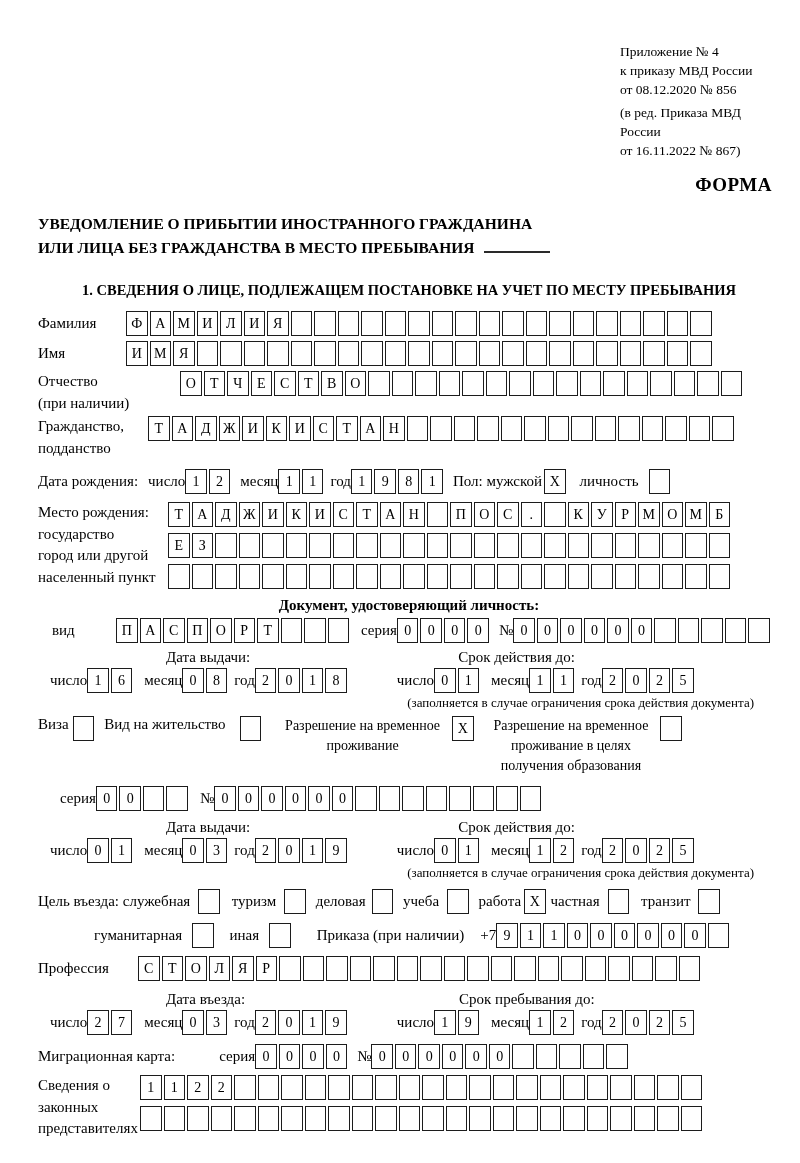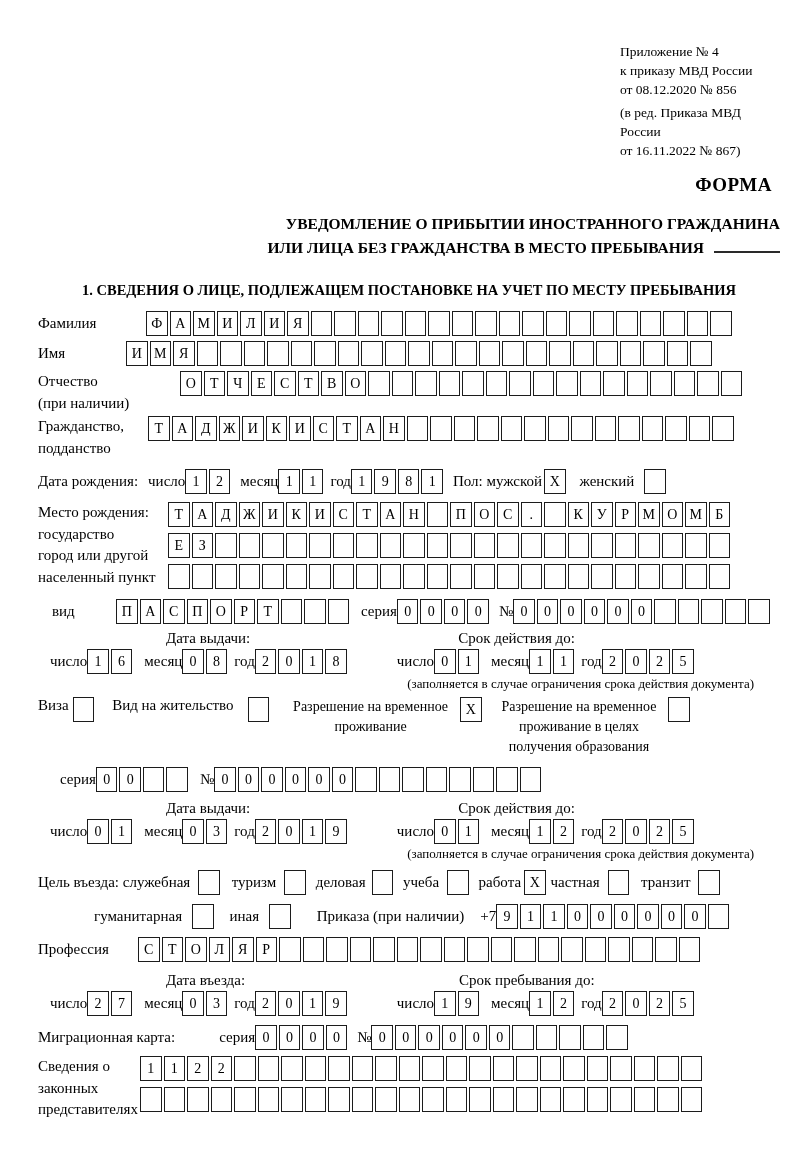--- a/index.html
+++ b/index.html
@@ -5,21 +5,21 @@
   html,body{margin:0;padding:0;background:#fff;}
   .page{
     width:800px;height:1163px;background:#ffffff;color:#000;
     font-family:"Liberation Serif","DejaVu Serif",serif;
     padding:42px 20px 0 38px;box-sizing:border-box;overflow:hidden;
     font-size:15px;
   }
   .hdr{margin-left:582px;font-size:13.5px;line-height:19px;}
   .hdr div:nth-child(4){margin-top:4px;}
   .forma{font-weight:bold;text-align:right;margin-top:14px;margin-right:8px;font-size:19px;letter-spacing:.5px;}
-  .title{margin-top:16px;text-align:right;font-weight:bold;font-size:15.5px;line-height:24px;}
+  .title{margin-top:16px;text-align:left;font-weight:bold;font-size:15.5px;line-height:24px;}
   .titleline{display:inline-block;width:66px;border-bottom:2px solid #2a2a2a;margin-left:10px;vertical-align:baseline;}
   .sect{margin-top:22px;text-align:center;font-weight:bold;font-size:14.5px;}
   .fline{display:flex;align-items:center;flex-wrap:nowrap;white-space:nowrap;}
   .fline.vtop{align-items:flex-start;}
   .seg-label{display:inline-block;}
   .boxrun{display:inline-flex;}
   .box{
     width:19.5px;height:23px;border:1.5px solid #1c1c1c;margin-right:2px;
     display:inline-flex;align-items:center;justify-content:center;
     font-size:14px;flex:0 0 auto;background:#fff;box-sizing:content-box;
@@ -43,21 +43,21 @@
   </div>
   <div class="forma">ФОРМА</div>
   <div class="title">
     <div>УВЕДОМЛЕНИЕ О ПРИБЫТИИ ИНОСТРАННОГО ГРАЖДАНИНА</div>
     <div>
       <span>ИЛИ ЛИЦА БЕЗ ГРАЖДАНСТВА В МЕСТО ПРЕБЫВАНИЯ</span><span class="titleline"></span>
     </div>
   </div>
   <div class="sect">1. СВЕДЕНИЯ О ЛИЦЕ, ПОДЛЕЖАЩЕМ ПОСТАНОВКЕ НА УЧЕТ ПО МЕСТУ ПРЕБЫВАНИЯ</div>
   <div>
-      <div class="fline" style="margin-top: 12px; gap: 20px;">
+      <div class="fline" style="margin-top: 12px;">
         <span class="seg-label" style="min-width: 88px;">Фамилия</span>
         <span class="boxrun">
           <span class="box">Ф</span>
           <span class="box">А</span>
           <span class="box">М</span>
           <span class="box">И</span>
           <span class="box">Л</span>
           <span class="box">И</span>
           <span class="box">Я</span>
           <span class="box"></span>
@@ -197,21 +197,21 @@
         </span>
         <span class="seg-label" style="margin-left: 5px;">год</span>
         <span class="boxrun">
           <span class="box">1</span>
           <span class="box">9</span>
           <span class="box">8</span>
           <span class="box">1</span>
         </span>
         <span class="seg-label" style="margin-left: 8px;">Пол: мужской</span>
         <span class="box" style="margin-left: 2px;">X</span>
-        <span class="seg-label" style="margin-left: 12px;">женский</span>
+        <span class="seg-label" style="margin-left: 12px;">личность</span>
         <span class="box" style="margin-left: 10px;"></span>
       </div>
       <div class="fline vtop" style="margin-top: 8px;">
         <div class="labelcol" style="width: 130px;">
           <div>Место рождения:</div>
           <div>государство</div>
           <div>город или другой</div>
           <div>населенный пункт</div>
         </div>
         <div class="rowscol">
@@ -294,20 +294,21 @@
               <span class="box"></span>
               <span class="box"></span>
               <span class="box"></span>
               <span class="box"></span>
               <span class="box"></span>
               <span class="box"></span>
             </span>
           </div>
         </div>
       </div>
+      <div class="tline" style="font-weight: bold; text-align: center; margin-top: 2px;">Документ, удостоверяющий личность:</div>
       <div class="fline" style="margin-top: 4px;">
         <span class="seg-label" style="margin-left: 14px; min-width: 64px;">вид</span>
         <span class="boxrun">
           <span class="box">П</span>
           <span class="box">А</span>
           <span class="box">С</span>
           <span class="box">П</span>
           <span class="box">О</span>
           <span class="box">Р</span>
           <span class="box">Т</span>
@@ -374,21 +375,21 @@
           <span class="box">2</span>
           <span class="box">0</span>
           <span class="box">2</span>
           <span class="box">5</span>
         </span>
       </div>
       <div class="tline" style="text-align: right; font-size: 13px; margin-top: 2px; margin-right: 26px;">(заполняется в случае ограничения срока действия документа)</div>
       <div class="fline vtop" style="margin-top: 5px;">
         <span class="seg-label">Виза</span>
         <span class="box" style="margin-left: 4px;"></span>
-        <span class="seg-label" style="margin-left: 16px;">Вид на жительство</span>
+        <span class="seg-label" style="margin-left: 8px;">Вид на жительство</span>
         <span class="box" style="margin-left: 14px;"></span>
         <span class="mlblock" style="margin-left: 22px;">
           <div>Разрешение на временное</div>
           <div>проживание</div>
         </span>
         <span class="box" style="margin-left: 12px;">X</span>
         <span class="mlblock" style="margin-left: 18px;">
           <div>Разрешение на временное</div>
           <div>проживание в целях</div>
           <div>получения образования</div>

